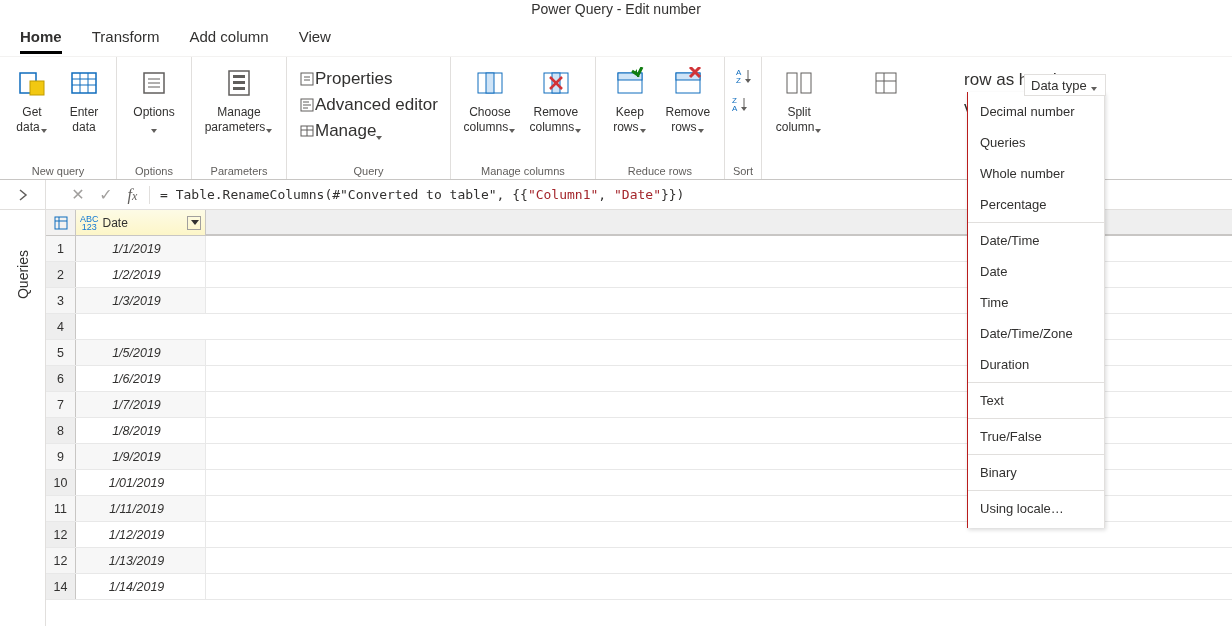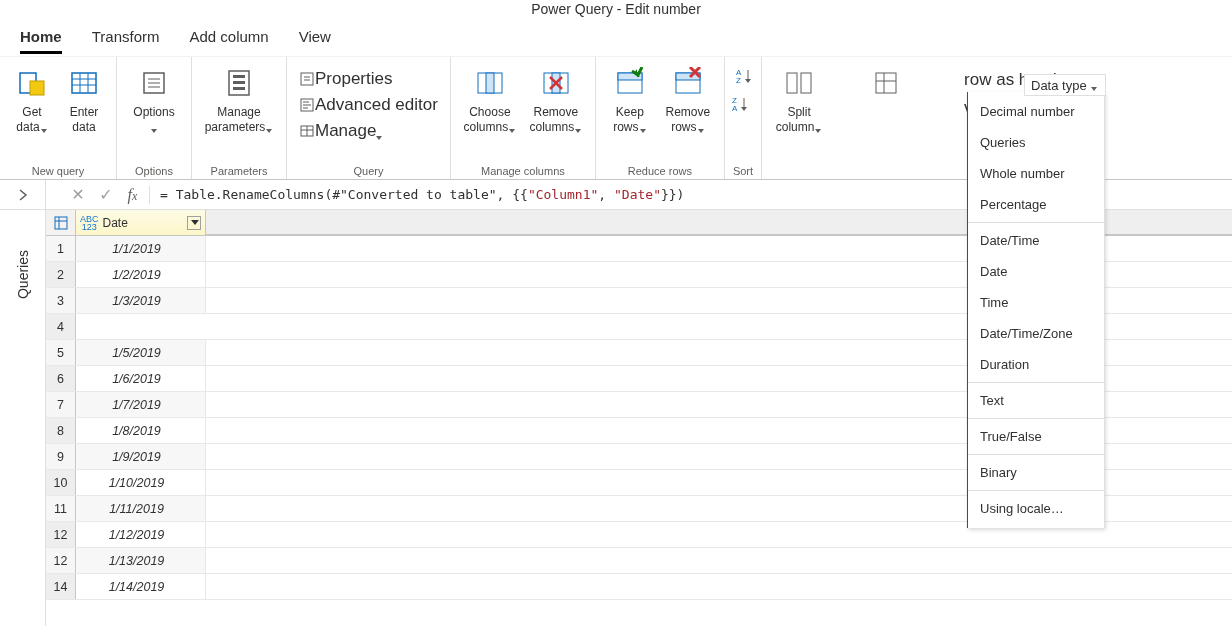--- a/index.html
+++ b/index.html
@@ -628,21 +628,21 @@
         <div class="grid-row">
           <div class="rownum">8</div>
           <div class="cell">1/8/2019</div>
         </div>
         <div class="grid-row">
           <div class="rownum">9</div>
           <div class="cell">1/9/2019</div>
         </div>
         <div class="grid-row">
           <div class="rownum">10</div>
-          <div class="cell">1/10/2019</div>
+          <div class="cell">1/01/2019</div>
         </div>
         <div class="grid-row">
           <div class="rownum">11</div>
           <div class="cell">1/11/2019</div>
         </div>
         <div class="grid-row">
           <div class="rownum">12</div>
           <div class="cell">1/12/2019</div>
         </div>
         <div class="grid-row">

